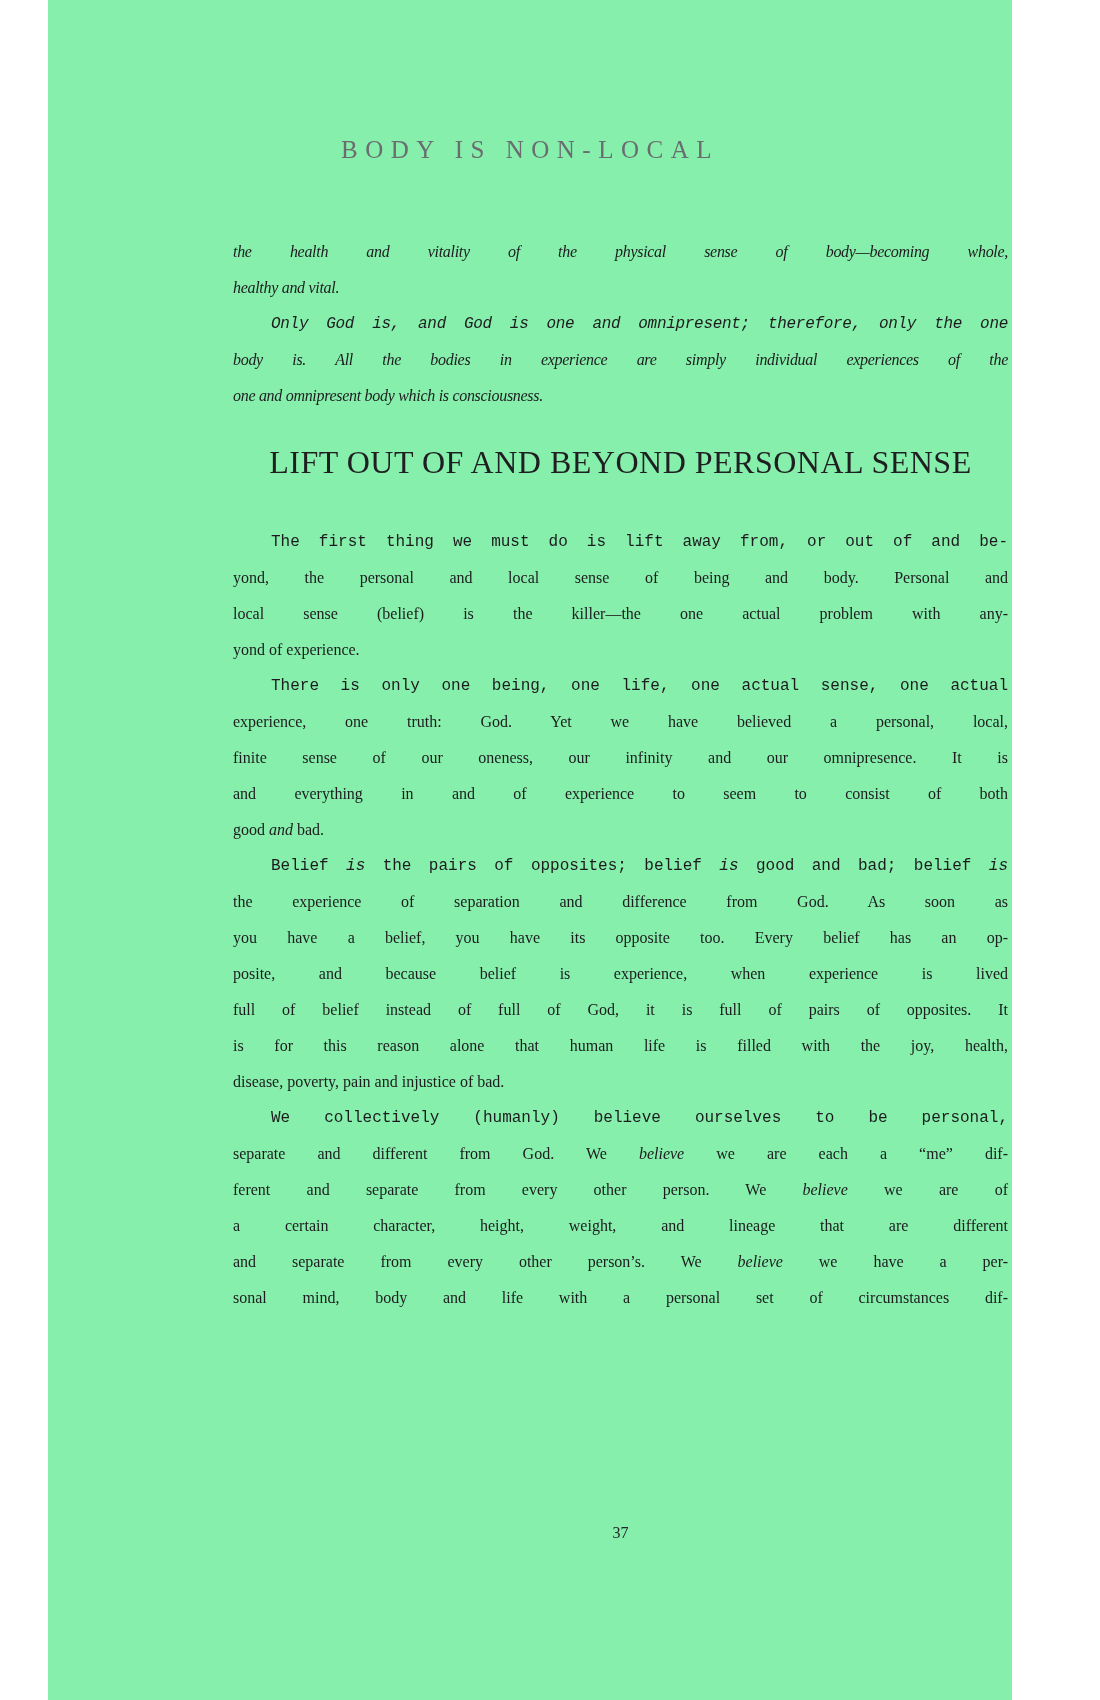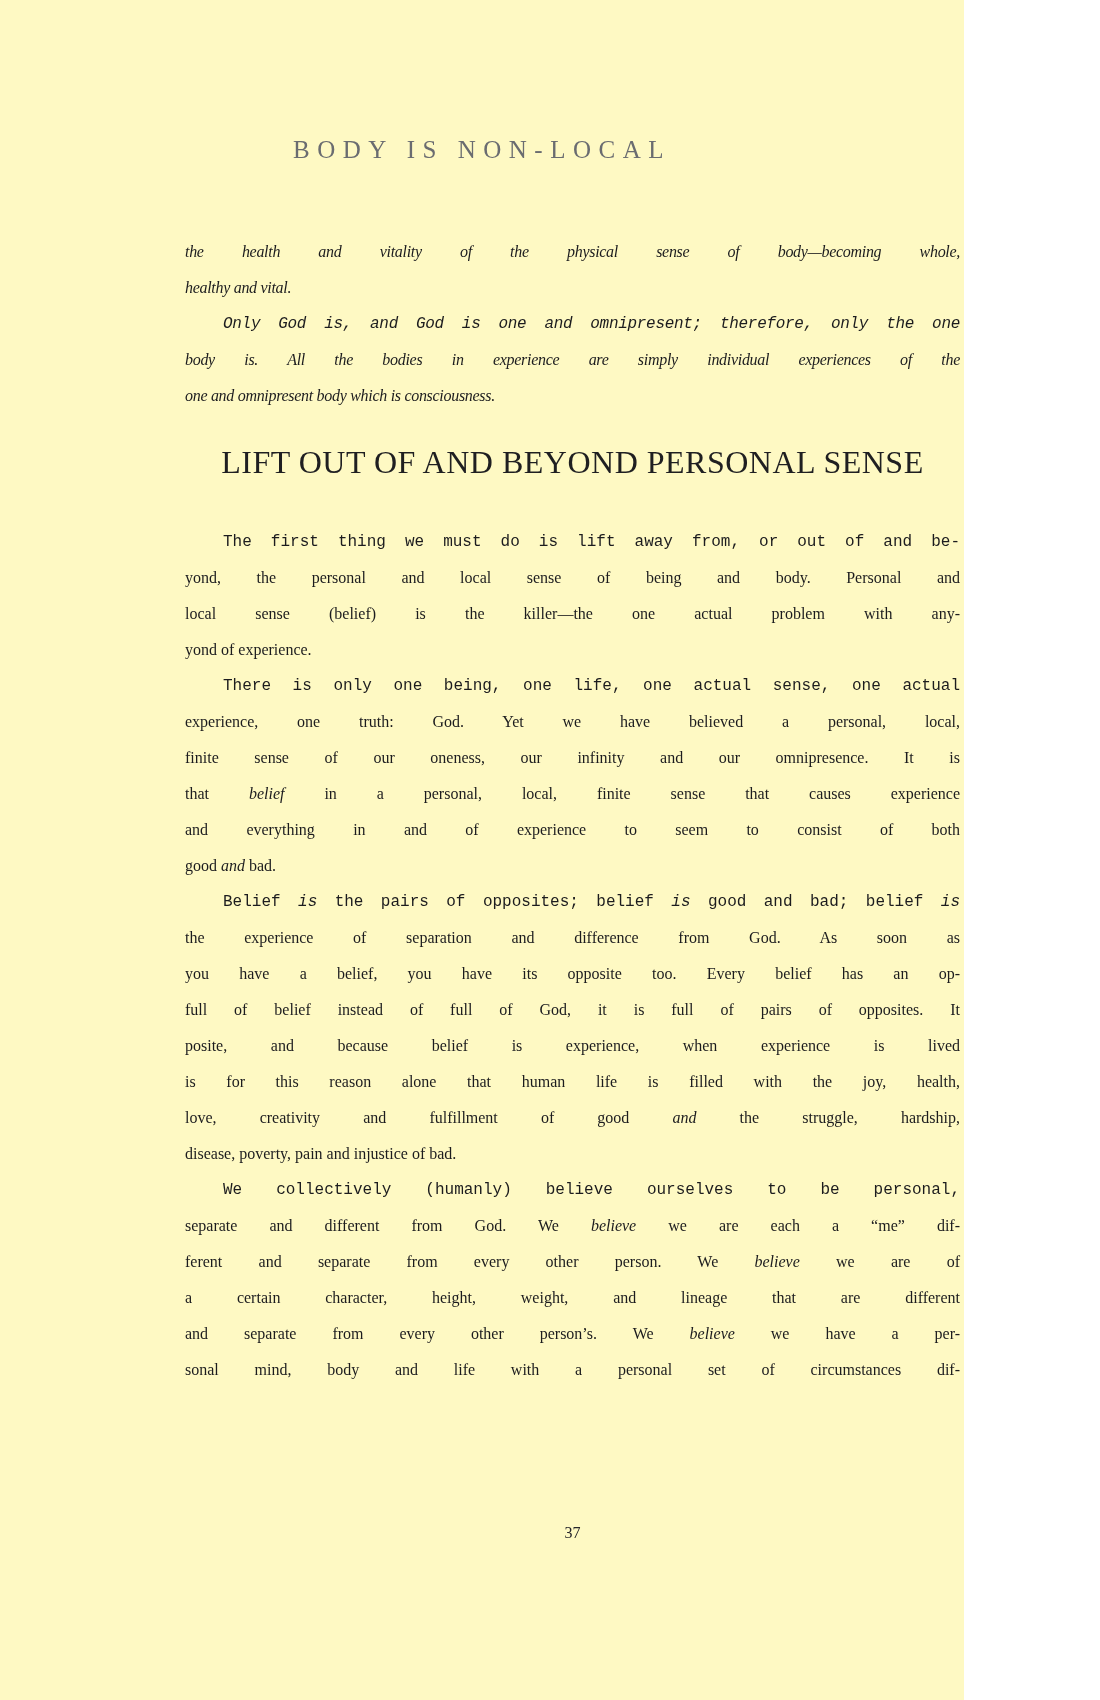--- a/index.html
+++ b/index.html
@@ -4,24 +4,25 @@
 <style>
   html, body {
     margin: 0;
     padding: 0;
     background: #ffffff;
   }
   .page {
     position: relative;
     width: 964px;
     height: 1700px;
-    background: #fef9c3;
+    background: #86efac;
     font-family: "Liberation Serif", "DejaVu Serif", serif;
     color: #1c1c1e;
     overflow: hidden;
+    margin-left: 48px;
   }
   .running-head {
     position: absolute;
     top: 136px;
     left: 0;
     width: 100%;
     text-align: center;
     font-size: 25px;
     letter-spacing: 0.3em;
     color: #6a6c70;
@@ -92,32 +93,30 @@
         <div class="para">
           <div class="line first"><span>The first thing we must do is lift away from, or out of and be-</span></div>
           <div class="line"><span>yond, the personal and local sense of being and body. Personal and</span></div>
           <div class="line"><span>local sense (belief) is the killer—the one actual problem with any-</span></div>
           <div class="line last"><span>yond of experience.</span></div>
         </div>
         <div class="para">
           <div class="line first"><span>There is only one being, one life, one actual sense, one actual</span></div>
           <div class="line"><span>experience, one truth: God. Yet we have believed a personal, local,</span></div>
           <div class="line"><span>finite sense of our oneness, our infinity and our omnipresence. It is</span></div>
-          <div class="line"><span>that </span><em>belief</em><span> in a personal, local, finite sense that causes experience</span></div>
           <div class="line"><span>and everything in and of experience to seem to consist of both</span></div>
           <div class="line last"><span>good </span><em>and</em><span> bad.</span></div>
         </div>
         <div class="para">
           <div class="line first"><span>Belief </span><em>is</em><span> the pairs of opposites; belief </span><em>is</em><span> good and bad; belief </span><em>is</em></div>
           <div class="line"><span>the experience of separation and difference from God. As soon as</span></div>
           <div class="line"><span>you have a belief, you have its opposite too. Every belief has an op-</span></div>
+          <div class="line"><span>posite, and because belief is experience, when experience is lived</span></div>
           <div class="line"><span>full of belief instead of full of God, it is full of pairs of opposites. It</span></div>
-          <div class="line"><span>posite, and because belief is experience, when experience is lived</span></div>
           <div class="line"><span>is for this reason alone that human life is filled with the joy, health,</span></div>
-          <div class="line"><span>love, creativity and fulfillment of good </span><em>and</em><span> the struggle, hardship,</span></div>
           <div class="line last"><span>disease, poverty, pain and injustice of bad.</span></div>
         </div>
         <div class="para">
           <div class="line first"><span>We collectively (humanly) believe ourselves to be personal,</span></div>
           <div class="line"><span>separate and different from God. We </span><em>believe</em><span> we are each a “me” dif-</span></div>
           <div class="line"><span>ferent and separate from every other person. We </span><em>believe</em><span> we are of</span></div>
           <div class="line"><span>a certain character, height, weight, and lineage that are different</span></div>
           <div class="line"><span>and separate from every other person’s. We </span><em>believe</em><span> we have a per-</span></div>
           <div class="line"><span>sonal mind, body and life with a personal set of circumstances dif-</span></div>
         </div>

